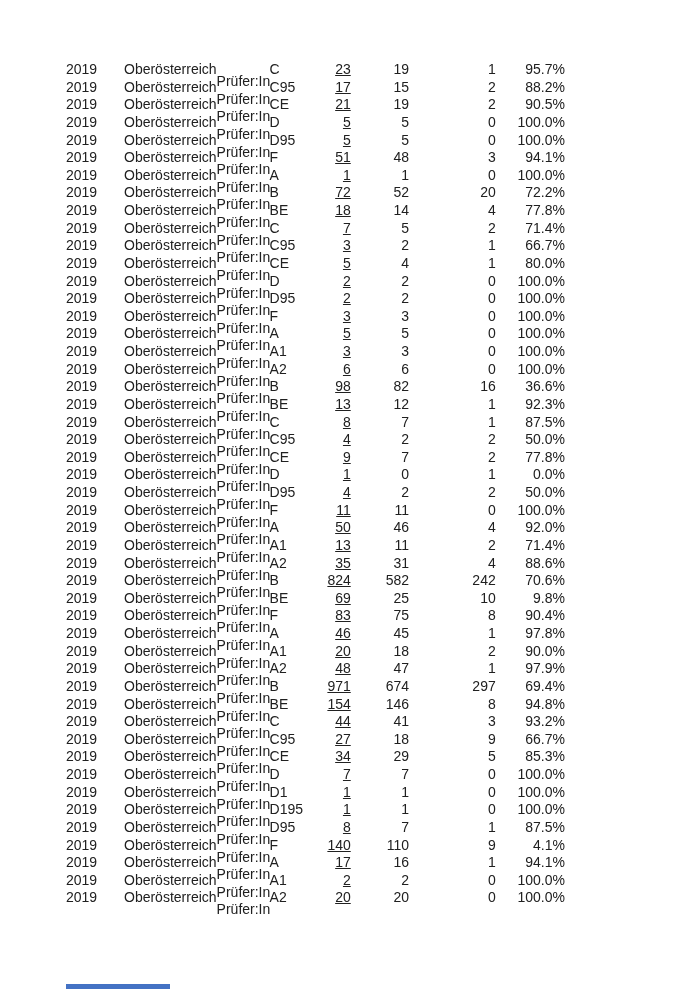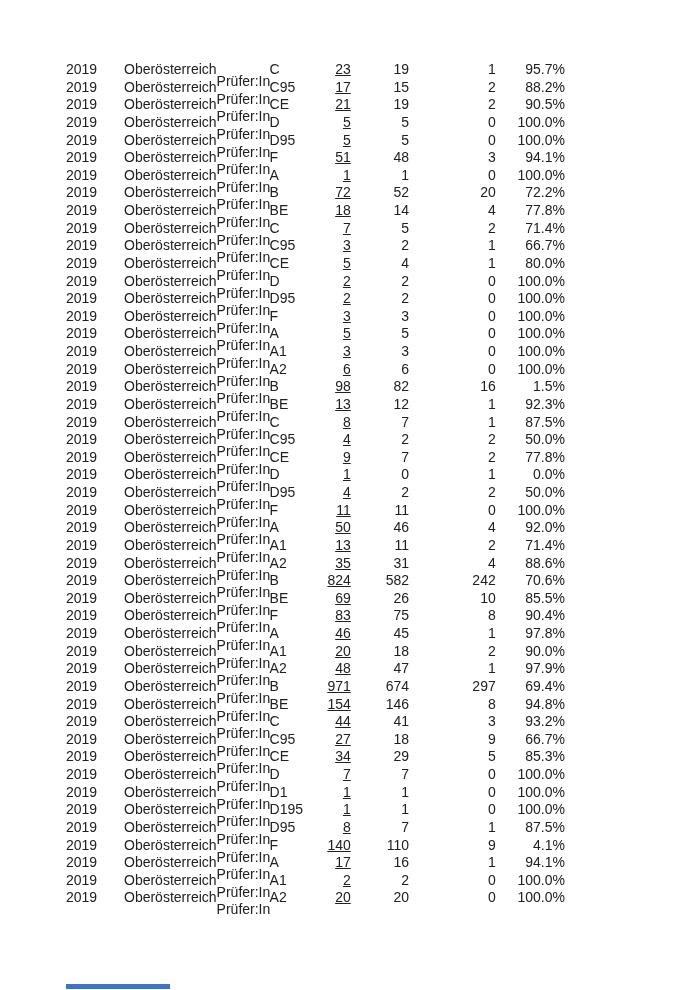--- a/index.html
+++ b/index.html
@@ -241,21 +241,21 @@
         <span class="cell c-pct">100.0%</span>
       </div>
       <div class="row">
         <span class="cell c-year">2019</span>
         <span class="cell c-region">Oberösterreich</span>
         <span class="cell c-role">Prüfer:In</span>
         <span class="cell c-class">B</span>
         <span class="cell c-n1">98</span>
         <span class="cell c-n2">82</span>
         <span class="cell c-n3">16</span>
-        <span class="cell c-pct">1.5%</span>
+        <span class="cell c-pct">36.6%</span>
       </div>
       <div class="row">
         <span class="cell c-year">2019</span>
         <span class="cell c-region">Oberösterreich</span>
         <span class="cell c-role">Prüfer:In</span>
         <span class="cell c-class">BE</span>
         <span class="cell c-n1">13</span>
         <span class="cell c-n2">12</span>
         <span class="cell c-n3">1</span>
         <span class="cell c-pct">92.3%</span>
@@ -359,23 +359,23 @@
         <span class="cell c-n2">582</span>
         <span class="cell c-n3">242</span>
         <span class="cell c-pct">70.6%</span>
       </div>
       <div class="row">
         <span class="cell c-year">2019</span>
         <span class="cell c-region">Oberösterreich</span>
         <span class="cell c-role">Prüfer:In</span>
         <span class="cell c-class">BE</span>
         <span class="cell c-n1">69</span>
-        <span class="cell c-n2">26</span>
+        <span class="cell c-n2">25</span>
         <span class="cell c-n3">10</span>
-        <span class="cell c-pct">85.5%</span>
+        <span class="cell c-pct">9.8%</span>
       </div>
       <div class="row">
         <span class="cell c-year">2019</span>
         <span class="cell c-region">Oberösterreich</span>
         <span class="cell c-role">Prüfer:In</span>
         <span class="cell c-class">F</span>
         <span class="cell c-n1">83</span>
         <span class="cell c-n2">75</span>
         <span class="cell c-n3">8</span>
         <span class="cell c-pct">90.4%</span>

